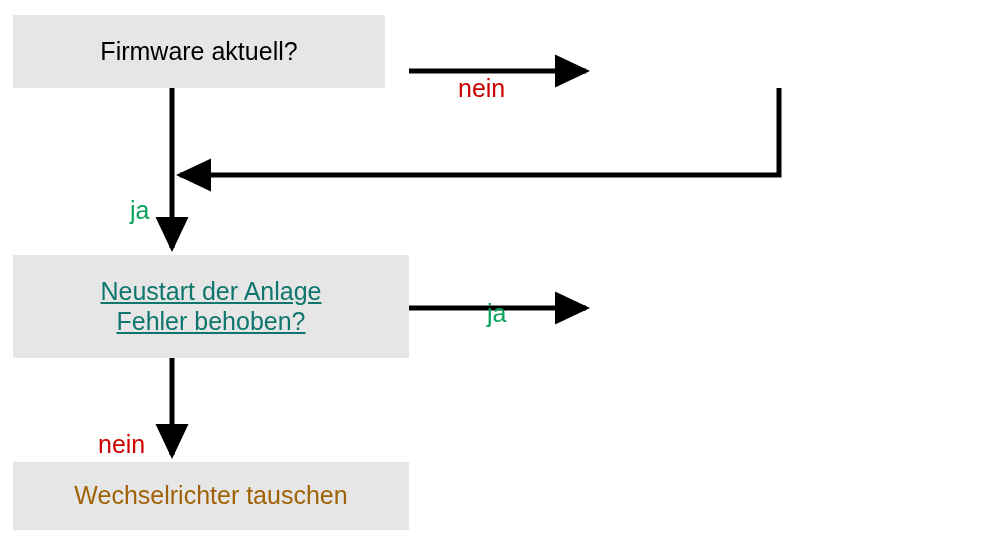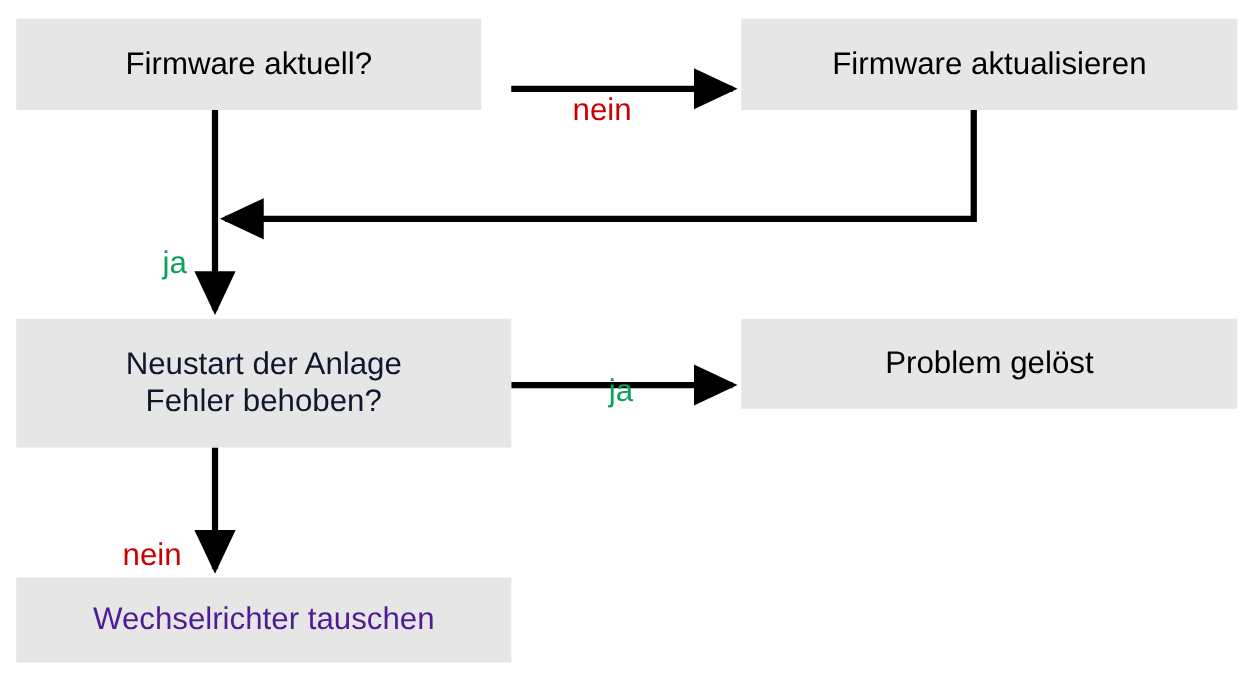--- a/index.html
+++ b/index.html
@@ -65,28 +65,26 @@
         <path d="M 409 71 L 586 71" stroke="#000000" stroke-width="5" fill="none" stroke-linecap="butt" stroke-linejoin="miter" marker-end="url(#arrowhead)"></path>
         <path d="M 779 88 L 779 175 L 180 175" stroke="#000000" stroke-width="5" fill="none" stroke-linecap="butt" stroke-linejoin="miter" marker-end="url(#arrowhead)"></path>
         <path d="M 172 88 L 172 248" stroke="#000000" stroke-width="5" fill="none" stroke-linecap="butt" stroke-linejoin="miter" marker-end="url(#arrowhead)"></path>
         <path d="M 409 308 L 586 308" stroke="#000000" stroke-width="5" fill="none" stroke-linecap="butt" stroke-linejoin="miter" marker-end="url(#arrowhead)"></path>
         <path d="M 172 358 L 172 455" stroke="#000000" stroke-width="5" fill="none" stroke-linecap="butt" stroke-linejoin="miter" marker-end="url(#arrowhead)"></path>
       </g>
   </svg>
 
   <div class="node" style="left: 13px; top: 15px; width: 372px; height: 73px; background: rgb(230, 230, 230); color: rgb(0, 0, 0);">Firmware aktuell?</div>
 
-  <div class="node" style="left: 593px; top: 15px; width: 397px; height: 73px; background: rgb(230, 230, 230); color: rgb(0, 0, 0);">Firmware aktualisieren</div>
 
-  <div class="node" style="left: 13px; top: 255px; width: 396px; height: 103px; background: rgb(230, 230, 230); color: #0f172a;">Neustart der Anlage
+  <div class="node" style="left: 13px; top: 255px; width: 396px; height: 103px; background: rgb(230, 230, 230); color: #0f766e; text-decoration: underline;">Neustart der Anlage
 Fehler behoben?</div>
 
-  <div class="node" style="left: 593px; top: 255px; width: 397px; height: 72px; background: rgb(230, 230, 230); color: rgb(0, 0, 0);">Problem gelöst</div>
 
-  <div class="node" style="left: 13px; top: 462px; width: 396px; height: 68px; background: rgb(230, 230, 230); color: #4c1d95;">Wechselrichter tauschen</div>
+  <div class="node" style="left: 13px; top: 462px; width: 396px; height: 68px; background: rgb(230, 230, 230); color: #a16207;">Wechselrichter tauschen</div>
 
   <div class="edge-label" style="left: 458px; top: 33px; color: rgb(204, 0, 0);">nein</div>
 
   <div class="edge-label" style="left: 130px; top: 155px; color: rgb(10, 163, 92);">ja</div>
 
   <div class="edge-label" style="left: 487px; top: 258px; color: rgb(10, 163, 92);">ja</div>
 
   <div class="edge-label" style="left: 98px; top: 389px; color: rgb(204, 0, 0);">nein</div>
 
 </div>

